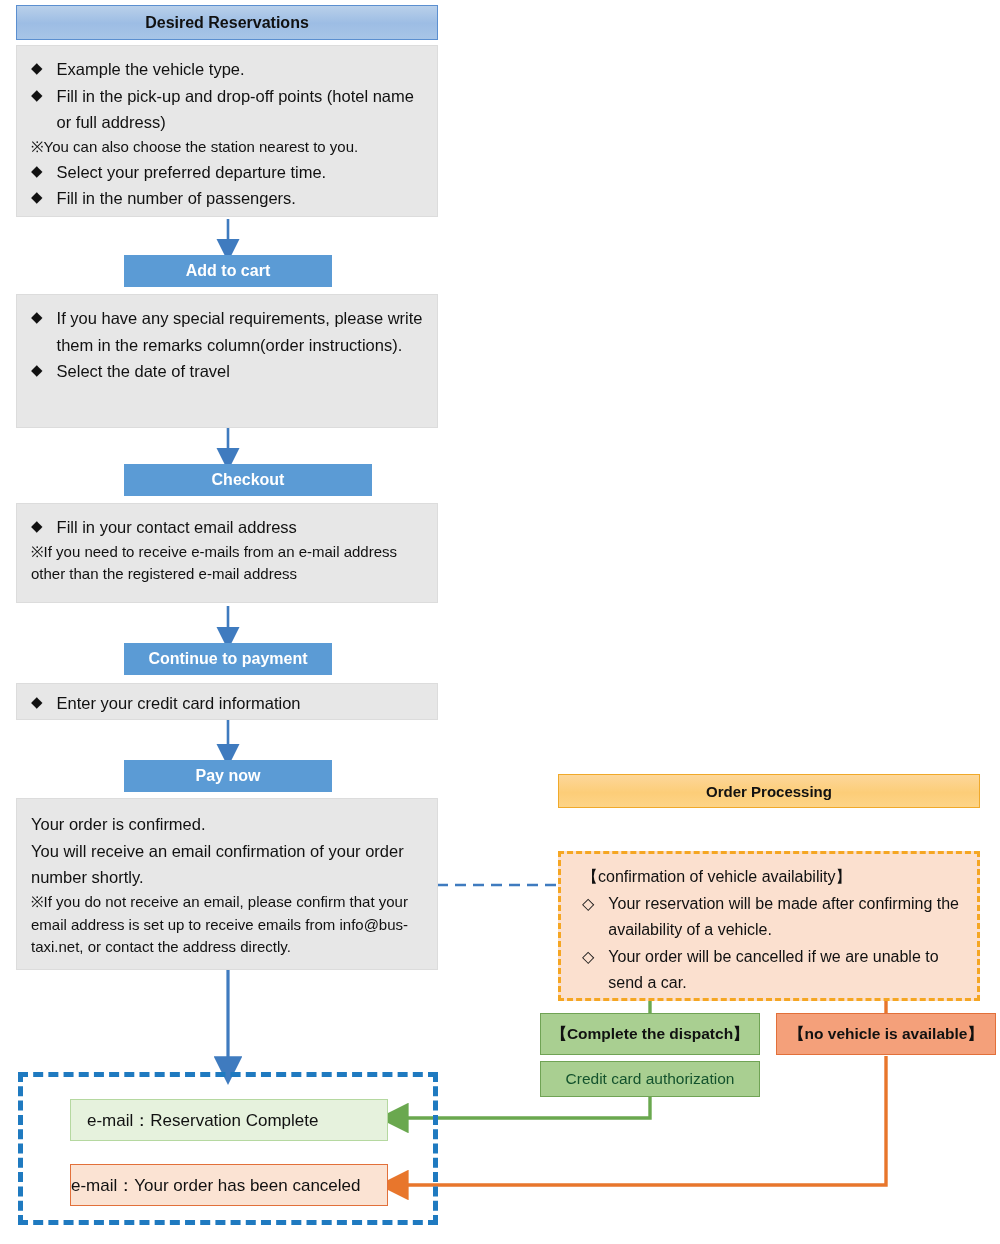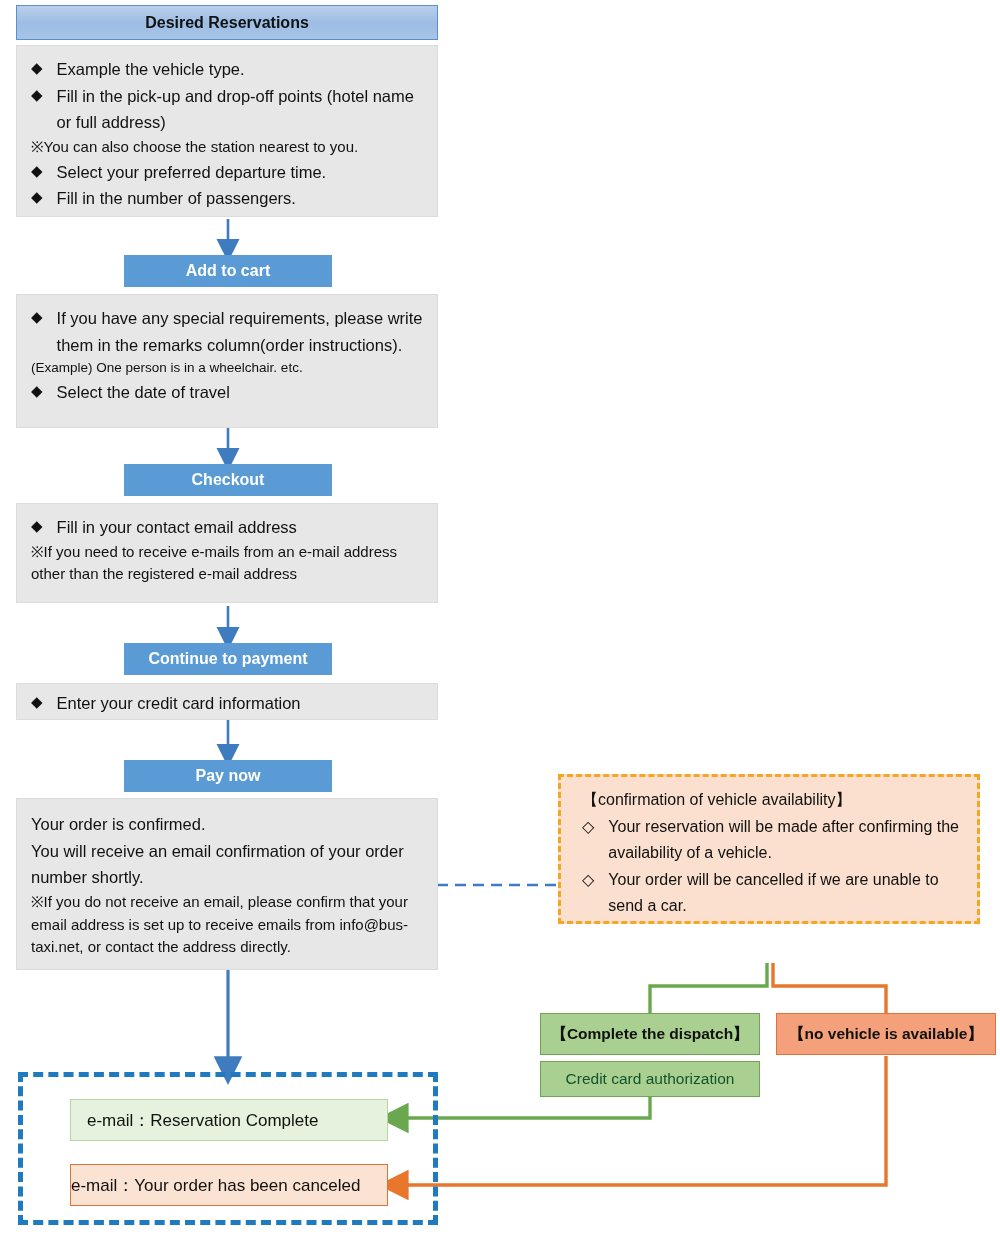--- a/index.html
+++ b/index.html
@@ -168,28 +168,27 @@
 
   <div class="node btn-blue" style="left:124px;top:255px;width:208px;height:32px;">
     <span>Add to cart</span>
   </div>
 
   <div class="node panel-grey" style="left:16px;top:294px;width:422px;height:134px;">
     <div class="bullet-line">
       <span class="bul">◆</span>
       <span>If you have any special requirements, please write them in the remarks column(order instructions).</span>
     </div>
-    <div class="small-note">(Example) One person is in a wheelchair. etc.</div>
     <div class="bullet-line">
       <span class="bul">◆</span>
       <span>Select the date of travel</span>
     </div>
   </div>
 
-  <div class="node btn-blue" style="left:124px;top:464px;width:208px;height:32px;">
+  <div class="node btn-blue" style="left:124px;top:464px;width:248px;height:32px;">
     <span>Checkout</span>
   </div>
 
   <div class="node panel-grey" style="left:16px;top:503px;width:422px;height:100px;">
     <div class="bullet-line">
       <span class="bul">◆</span>
       <span>Fill in your contact email address</span>
     </div>
     <div class="note">※If you need to receive e-mails from an e-mail address other than the registered e-mail address</div>
   </div>
@@ -212,21 +211,21 @@
   <div class="node panel-grey" style="left:16px;top:798px;width:422px;height:172px;padding-top:12px;">
     <div>Your order is confirmed.</div>
     <div>You will receive an email confirmation of your order number shortly.</div>
     <div class="note">※If you do not receive an email, please confirm that your email address is set up to receive emails from info@bus-taxi.net, or contact the address directly.</div>
   </div>
 
   <div class="node hdr-orange" style="left:558px;top:774px;width:422px;height:34px;">
     <span>Order Processing</span>
   </div>
 
-  <div class="node panel-peach" style="left:558px;top:774px;width:422px;height:150px;padding-left:21px;">
+  <div class="node panel-peach" style="left:558px;top:851px;width:422px;height:150px;padding-left:21px;">
     <div>【confirmation of vehicle availability】</div>
     <div class="bullet-line">
       <span class="bul-hollow">◇</span>
       <span>Your reservation will be made after confirming the availability of a vehicle.</span>
     </div>
     <div class="bullet-line">
       <span class="bul-hollow">◇</span>
       <span>Your order will be cancelled if we are unable to send a car.</span>
     </div>
   </div>

